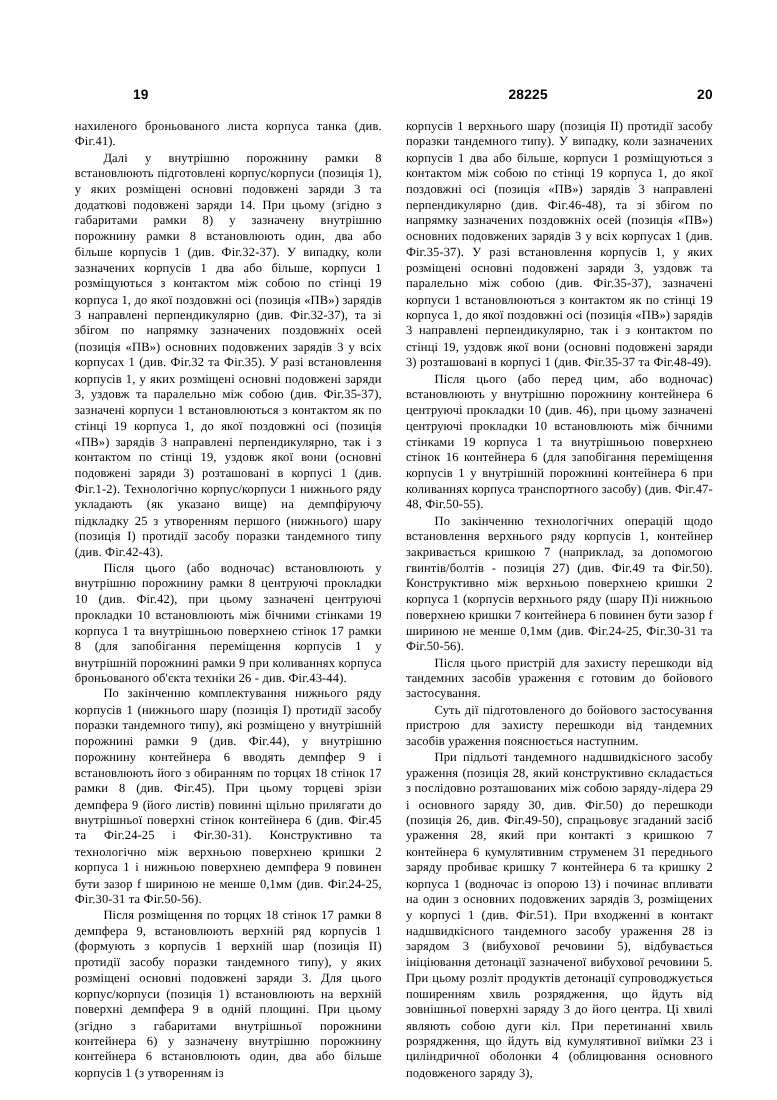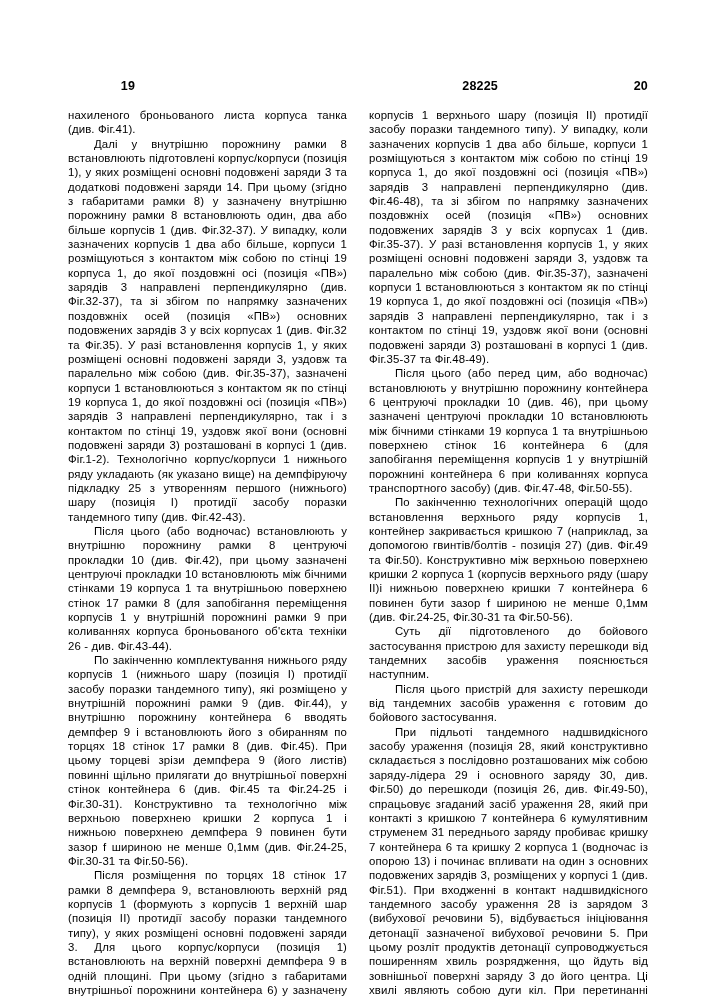--- a/index.html
+++ b/index.html
@@ -60,20 +60,21 @@
   }
   .col p {
     margin: 0;
     font-size: 11.4px;
     line-height: 14.35px;
     text-align: justify;
     text-justify: inter-word;
     letter-spacing: 0.01em;
     word-spacing: 0.01em;
     hyphens: none;
+    font-family: Liberation Serif, serif;
   }
   .col p.indent {
     text-indent: 26px;
   }
   .col p.clip-last {
     
   }
 </style>
 </head>
 <body>
@@ -93,20 +94,20 @@
       <p class="indent">Далі у внутрішню порожнину рамки 8 встановлюють підготовлені корпус/корпуси (позиція 1), у яких розміщені основні подовжені заряди 3 та додаткові подовжені заряди 14. При цьому (згідно з габаритами рамки 8) у зазначену внутрішню порожнину рамки 8 встановлюють один, два або більше корпусів 1 (див. Фіг.32-37). У випадку, коли зазначених корпусів 1 два або більше, корпуси 1 розміщуються з контактом між собою по стінці 19 корпуса 1, до якої поздовжні осі (позиція «ПВ») зарядів 3 направлені перпендикулярно (див. Фіг.32-37), та зі збігом по напрямку зазначених поздовжніх осей (позиція «ПВ») основних подовжених зарядів 3 у всіх корпусах 1 (див. Фіг.32 та Фіг.35). У разі встановлення корпусів 1, у яких розміщені основні подовжені заряди 3, уздовж та паралельно між собою (див. Фіг.35-37), зазначені корпуси 1 встановлюються з контактом як по стінці 19 корпуса 1, до якої поздовжні осі (позиція «ПВ») зарядів 3 направлені перпендикулярно, так і з контактом по стінці 19, уздовж якої вони (основні подовжені заряди 3) розташовані в корпусі 1 (див. Фіг.1-2). Технологічно корпус/корпуси 1 нижнього ряду укладають (як указано вище) на демпфіруючу підкладку 25 з утворенням першого (нижнього) шару (позиція I) протидії засобу поразки тандемного типу (див. Фіг.42-43).</p>
       <p class="indent">Після цього (або водночас) встановлюють у внутрішню порожнину рамки 8 центруючі прокладки 10 (див. Фіг.42), при цьому зазначені центруючі прокладки 10 встановлюють між бічними стінками 19 корпуса 1 та внутрішньою поверхнею стінок 17 рамки 8 (для запобігання переміщення корпусів 1 у внутрішній порожнині рамки 9 при коливаннях корпуса броньованого об'єкта техніки 26 - див. Фіг.43-44).</p>
       <p class="indent">По закінченню комплектування нижнього ряду корпусів 1 (нижнього шару (позиція I) протидії засобу поразки тандемного типу), які розміщено у внутрішній порожнині рамки 9 (див. Фіг.44), у внутрішню порожнину контейнера 6 вводять демпфер 9 і встановлюють його з обиранням по торцях 18 стінок 17 рамки 8 (див. Фіг.45). При цьому торцеві зрізи демпфера 9 (його листів) повинні щільно прилягати до внутрішньої поверхні стінок контейнера 6 (див. Фіг.45 та Фіг.24-25 і Фіг.30-31). Конструктивно та технологічно між верхньою поверхнею кришки 2 корпуса 1 і нижньою поверхнею демпфера 9 повинен бути зазор f шириною не менше 0,1мм (див. Фіг.24-25, Фіг.30-31 та Фіг.50-56).</p>
       <p class="indent clip-last">Після розміщення по торцях 18 стінок 17 рамки 8 демпфера 9, встановлюють верхній ряд корпусів 1 (формують з корпусів 1 верхній шар (позиція II) протидії засобу поразки тандемного типу), у яких розміщені основні подовжені заряди 3. Для цього корпус/корпуси (позиція 1) встановлюють на верхній поверхні демпфера 9 в одній площині. При цьому (згідно з габаритами внутрішньої порожнини контейнера 6) у зазначену внутрішню порожнину контейнера 6 встановлюють один, два або більше корпусів 1 (з утворенням із</p>
     </div>
 
     <div class="col">
       <p>корпусів 1 верхнього шару (позиція II) протидії засобу поразки тандемного типу). У випадку, коли зазначених корпусів 1 два або більше, корпуси 1 розміщуються з контактом між собою по стінці 19 корпуса 1, до якої поздовжні осі (позиція «ПВ») зарядів 3 направлені перпендикулярно (див. Фіг.46-48), та зі збігом по напрямку зазначених поздовжніх осей (позиція «ПВ») основних подовжених зарядів 3 у всіх корпусах 1 (див. Фіг.35-37). У разі встановлення корпусів 1, у яких розміщені основні подовжені заряди 3, уздовж та паралельно між собою (див. Фіг.35-37), зазначені корпуси 1 встановлюються з контактом як по стінці 19 корпуса 1, до якої поздовжні осі (позиція «ПВ») зарядів 3 направлені перпендикулярно, так і з контактом по стінці 19, уздовж якої вони (основні подовжені заряди 3) розташовані в корпусі 1 (див. Фіг.35-37 та Фіг.48-49).</p>
       <p class="indent">Після цього (або перед цим, або водночас) встановлюють у внутрішню порожнину контейнера 6 центруючі прокладки 10 (див. 46), при цьому зазначені центруючі прокладки 10 встановлюють між бічними стінками 19 корпуса 1 та внутрішньою поверхнею стінок 16 контейнера 6 (для запобігання переміщення корпусів 1 у внутрішній порожнині контейнера 6 при коливаннях корпуса транспортного засобу) (див. Фіг.47-48, Фіг.50-55).</p>
       <p class="indent">По закінченню технологічних операцій щодо встановлення верхнього ряду корпусів 1, контейнер закривається кришкою 7 (наприклад, за допомогою гвинтів/болтів - позиція 27) (див. Фіг.49 та Фіг.50). Конструктивно між верхньою поверхнею кришки 2 корпуса 1 (корпусів верхнього ряду (шару II)і нижньою поверхнею кришки 7 контейнера 6 повинен бути зазор f шириною не менше 0,1мм (див. Фіг.24-25, Фіг.30-31 та Фіг.50-56).</p>
+      <p class="indent">Після цього пристрій для захисту перешкоди від тандемних засобів ураження є готовим до бойового застосування.</p>
       <p class="indent">Суть дії підготовленого до бойового застосування пристрою для захисту перешкоди від тандемних засобів ураження пояснюється наступним.</p>
-      <p class="indent">Після цього пристрій для захисту перешкоди від тандемних засобів ураження є готовим до бойового застосування.</p>
       <p class="indent clip-last">При підльоті тандемного надшвидкісного засобу ураження (позиція 28, який конструктивно складається з послідовно розташованих між собою заряду-лідера 29 і основного заряду 30, див. Фіг.50) до перешкоди (позиція 26, див. Фіг.49-50), спрацьовує згаданий засіб ураження 28, який при контакті з кришкою 7 контейнера 6 кумулятивним струменем 31 переднього заряду пробиває кришку 7 контейнера 6 та кришку 2 корпуса 1 (водночас із опорою 13) і починає впливати на один з основних подовжених зарядів 3, розміщених у корпусі 1 (див. Фіг.51). При входженні в контакт надшвидкісного тандемного засобу ураження 28 із зарядом 3 (вибухової речовини 5), відбувається ініціювання детонації зазначеної вибухової речовини 5. При цьому розліт продуктів детонації супроводжується поширенням хвиль розрядження, що йдуть від зовнішньої поверхні заряду 3 до його центра. Ці хвилі являють собою дуги кіл. При перетинанні хвиль розрядження, що йдуть від кумулятивної виїмки 23 і циліндричної оболонки 4 (облицювання основного подовженого заряду 3),</p>
     </div>
 
   </div>
 
 </div>
 
 </body></html>

